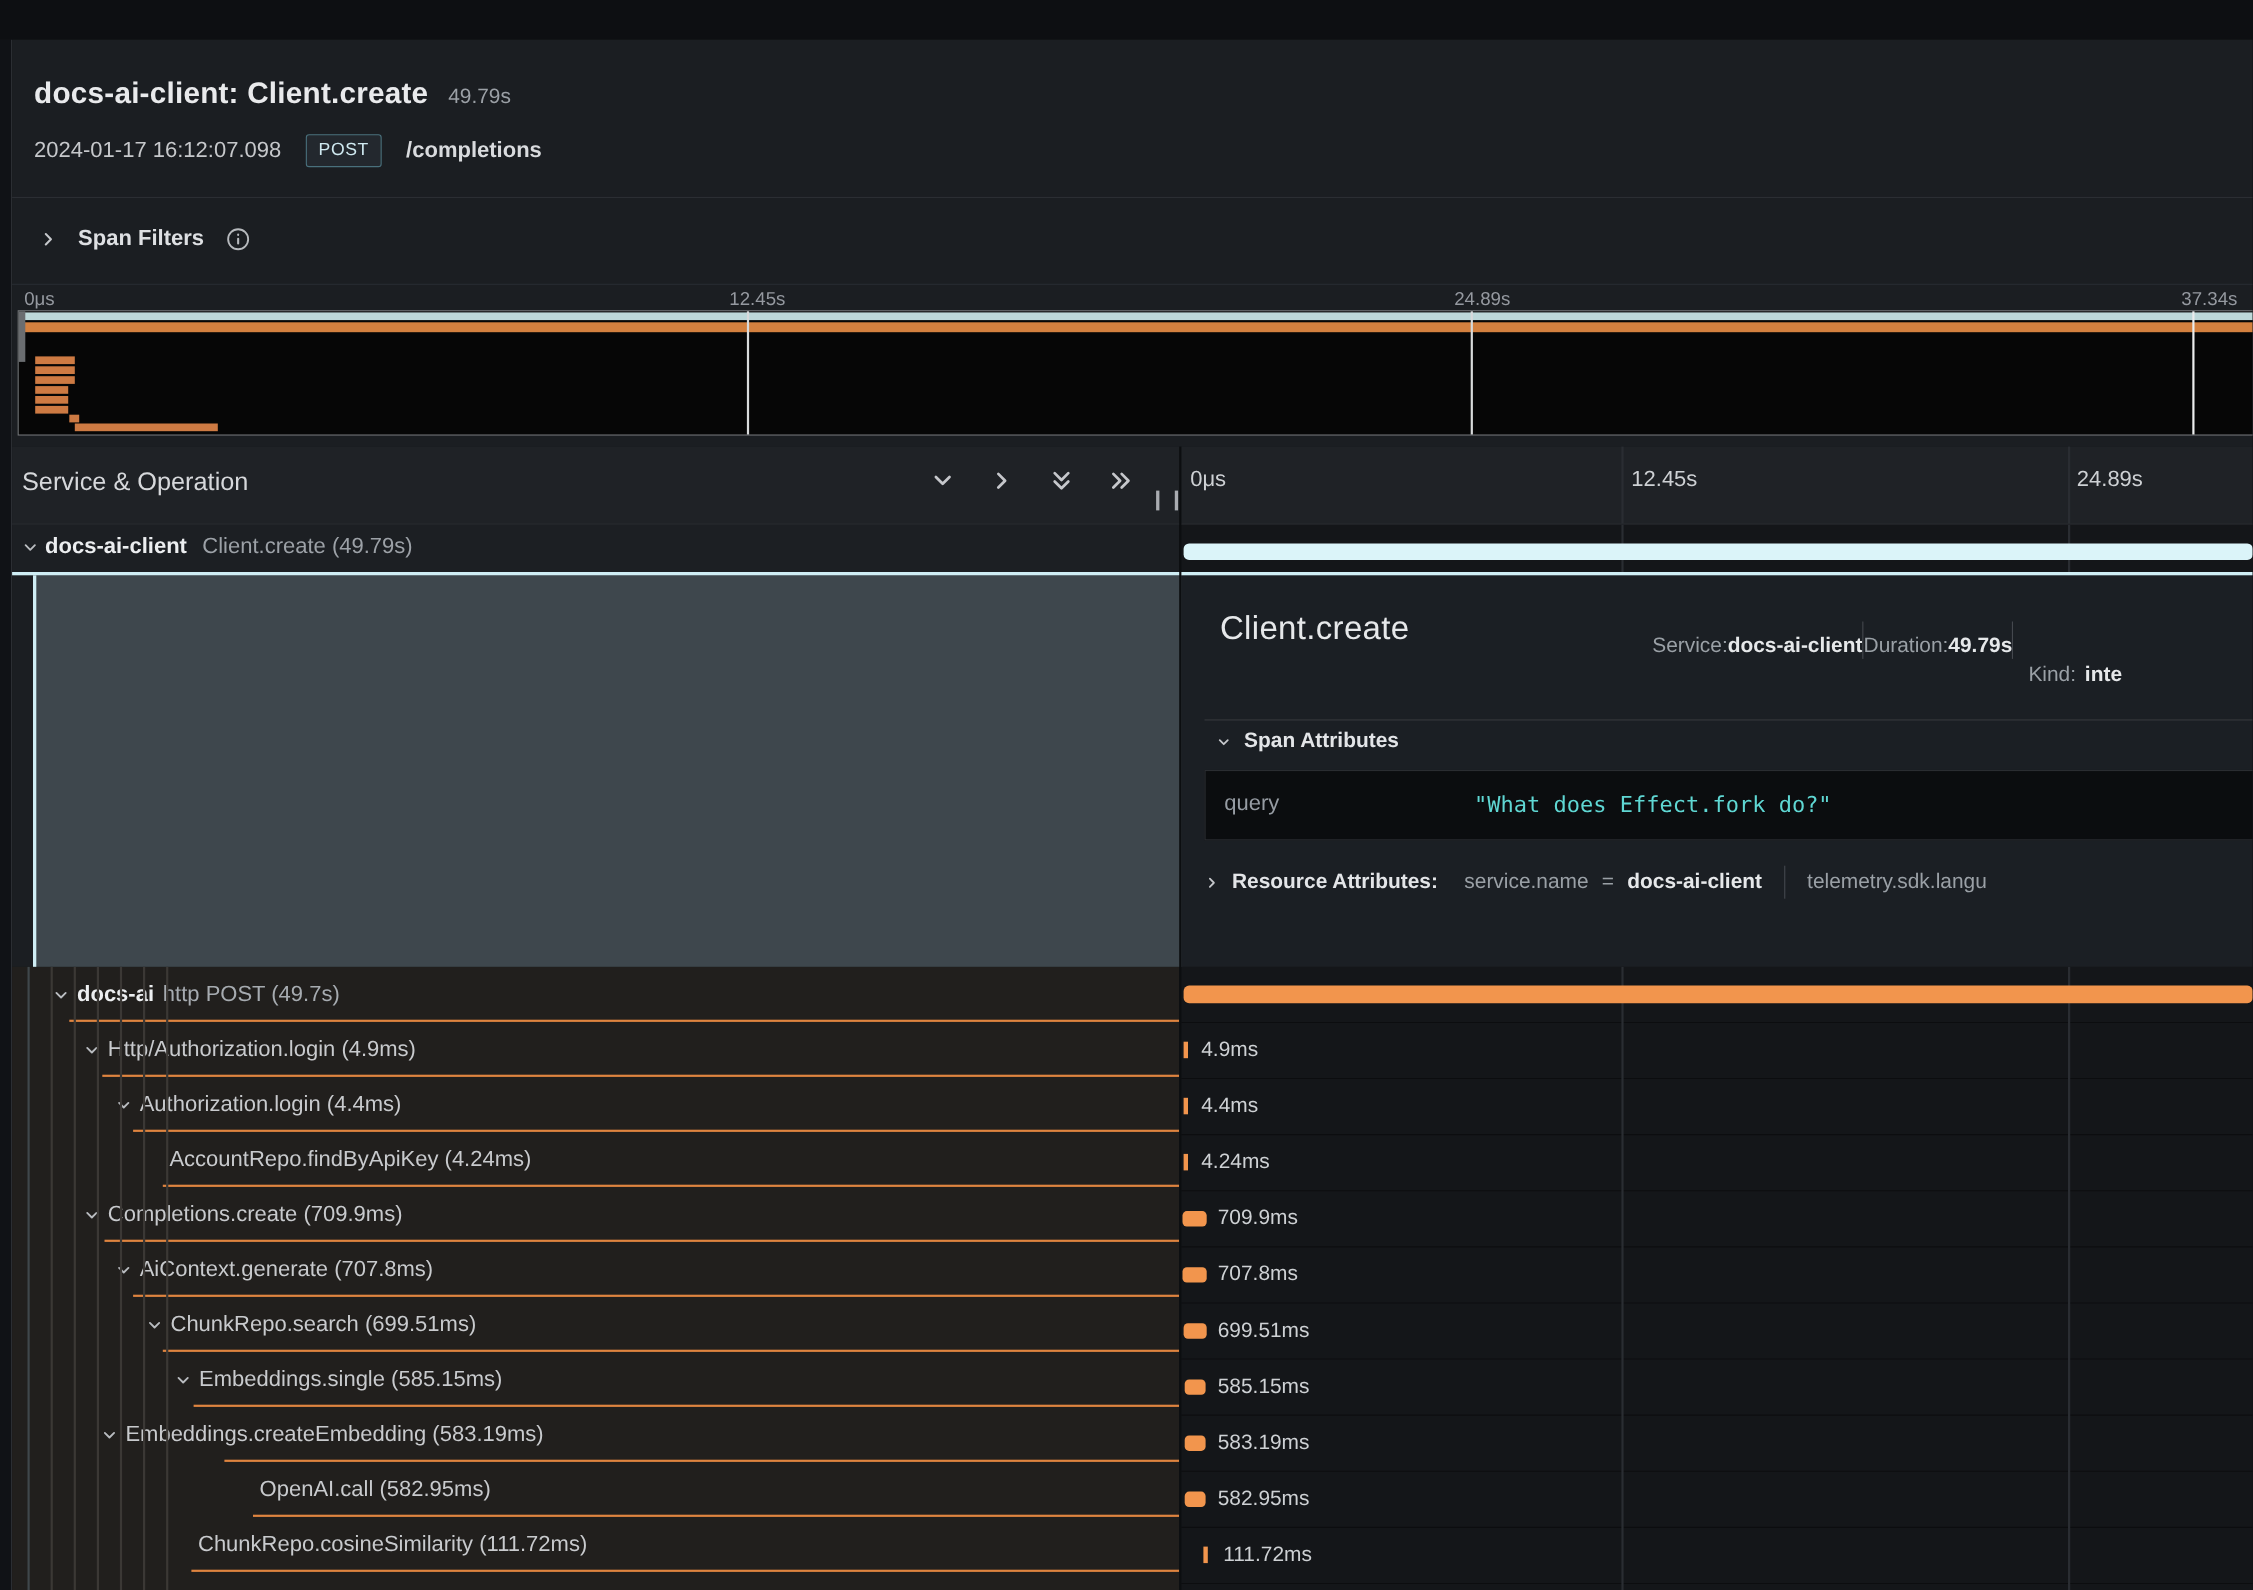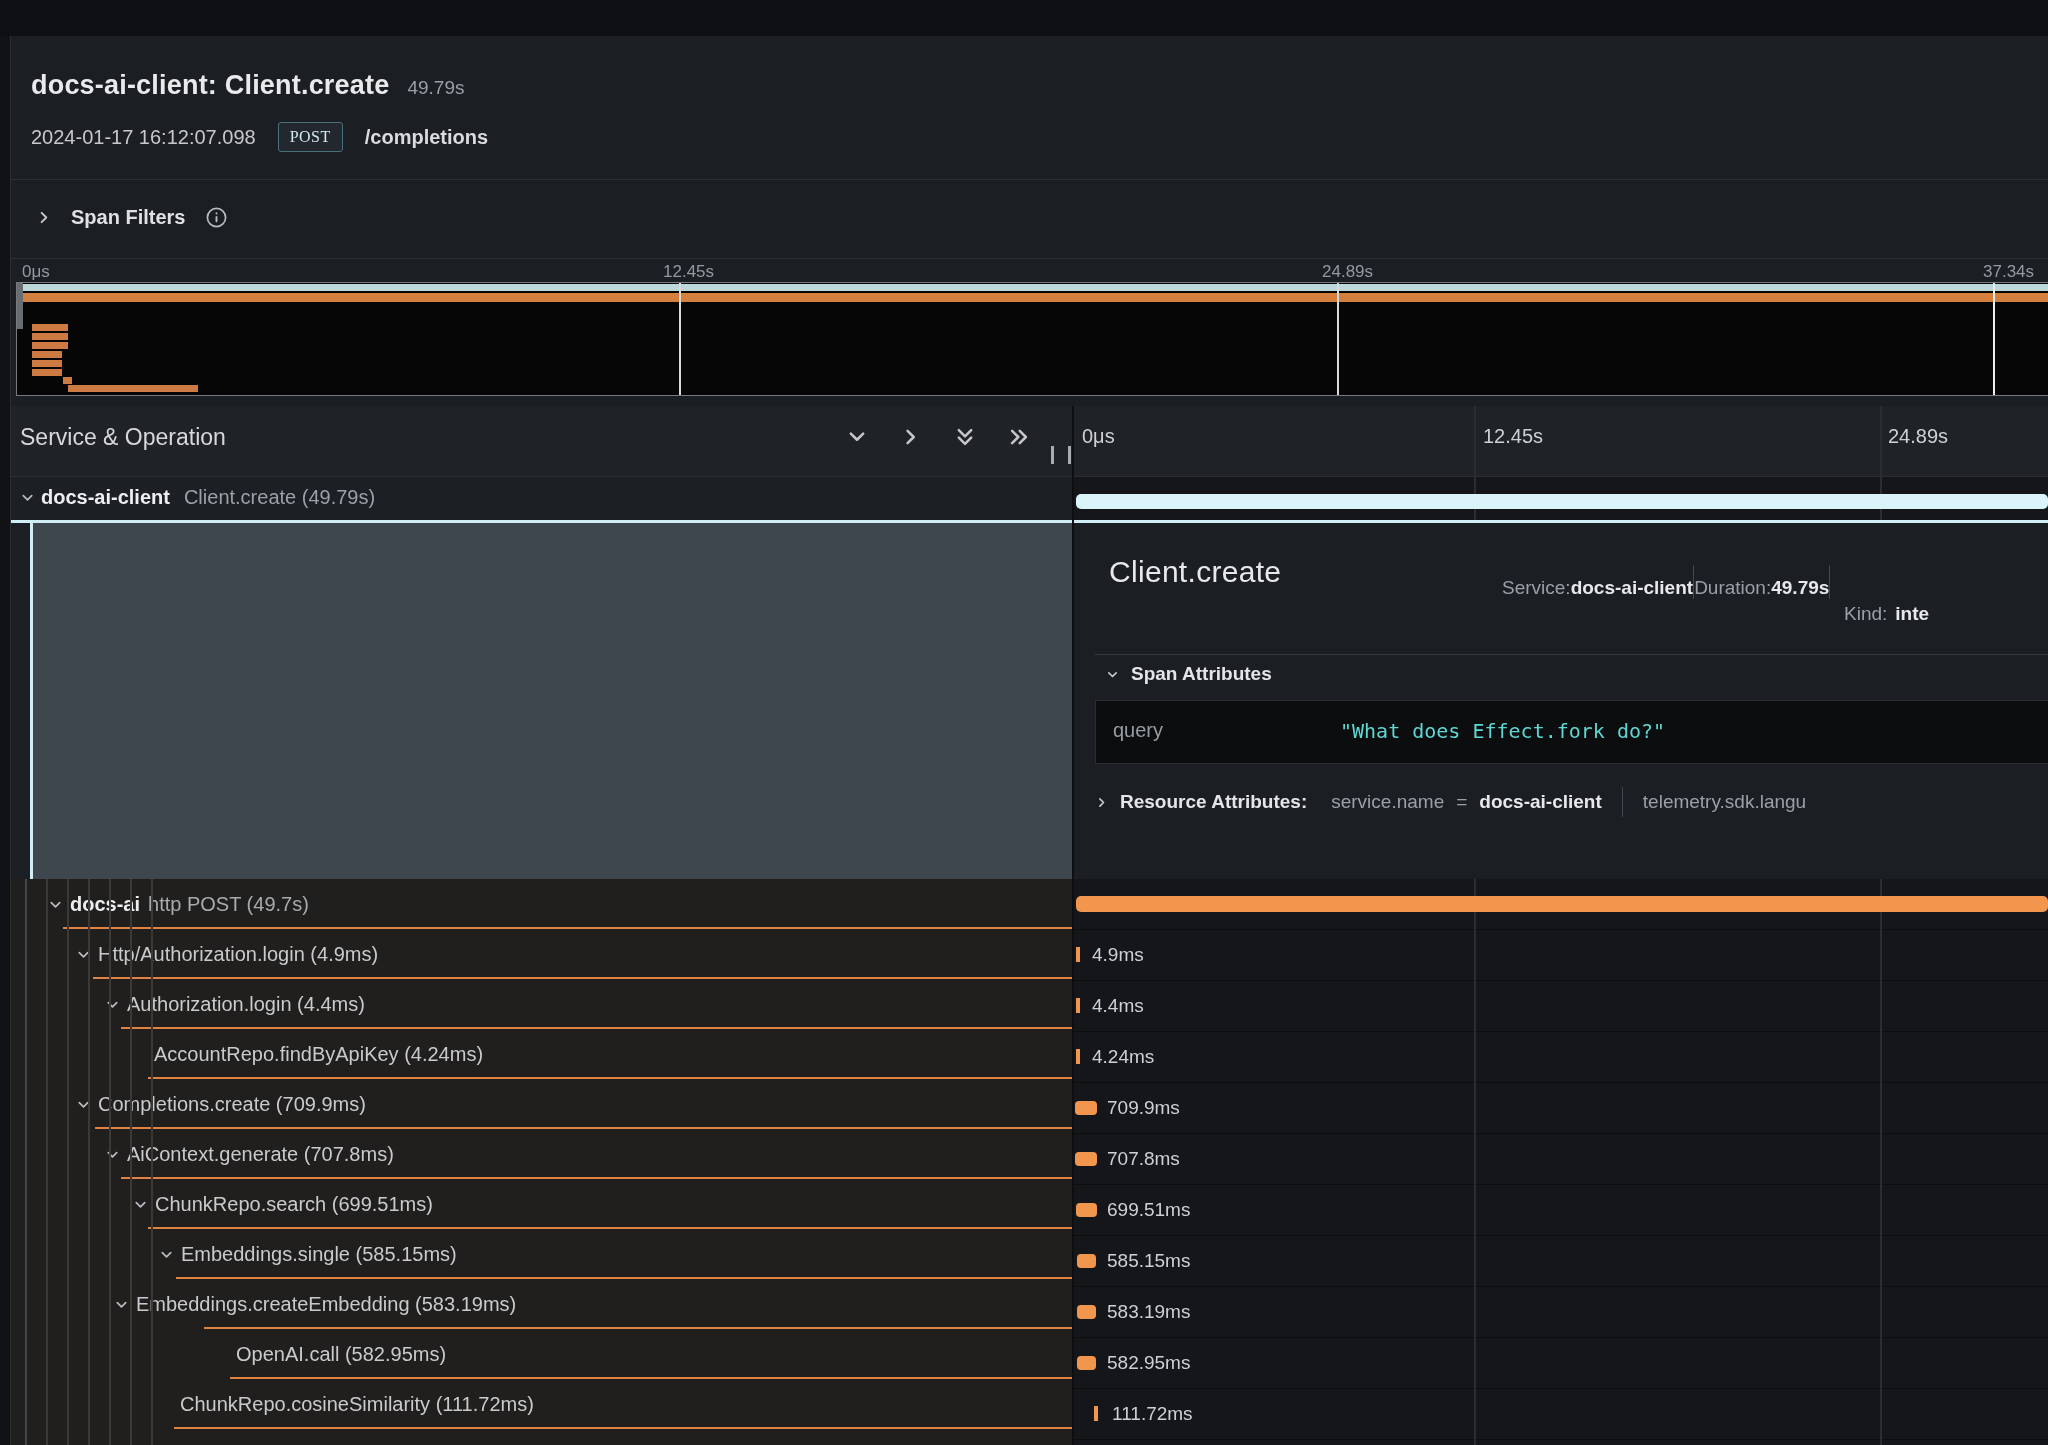--- a/index.html
+++ b/index.html
@@ -10,21 +10,21 @@
   
   #gutter{left:0;top:0;width:10px;height:1445px;background:#101216;border-right:1px solid #2b2e33;}
   
   #hdr{left:11px;top:0;width:2037px;height:143px;background:#1b1e22;border-bottom:1px solid #2b2e33;}
   .title-row{left:20px;top:34px;display:flex;align-items:baseline;gap:18px;}
   .page-title{font-size:27px;font-weight:700;color:#e9eaec;letter-spacing:.2px;}
   .page-title-dur{font-size:19px;color:#9ba0a6;}
   .sub-row{left:20px;top:86px;display:flex;align-items:center;gap:22px;}
   .timestamp{font-size:20px;font-weight:500;color:#c6c8cb;}
   .badge{font-size:16px;color:#cfe9f0;border:1px solid #49707c;background:#23282e;
-         border-radius:3px;padding:5px 11px;letter-spacing:.5px;font-family:Liberation Serif, serif;}
+         border-radius:3px;padding:5px 11px;letter-spacing:.5px;}
   .endpoint{font-size:20px;font-weight:600;color:#d9dbde;}
   
   #filters{left:11px;top:144px;width:2037px;height:78px;background:#1b1e22;border-bottom:1px solid #2b2e33;}
   .filters-inner{left:25px;top:26px;display:flex;align-items:center;gap:20px;}
   .filters-label{font-size:20px;font-weight:700;color:#dee0e3;}
   
   #minimap-wrap{left:11px;top:223px;width:2037px;height:147px;background:#1b1e22;}
   .mm-tick-label{font-size:17px;color:#9599a0;top:3px;}
   #minimap{left:5px;top:23px;width:2031px;height:112px;background:#060606;border:1px solid #76797d;}
   .mm-cyan{left:1px;top:1px;right:0;height:7px;background:#bdd8d9;}
@@ -303,21 +303,21 @@
     </div>
     <div class="trow" style="padding-left:148px;">
       <span class="chev">
           <svg width="15" height="15" viewBox="0 0 16 16">
             <path d="M3.5 6l4.5 4.5L12.5 6" stroke="#b9bcc0" stroke-width="1.8" fill="none" stroke-linecap="round" stroke-linejoin="round"></path>
           </svg>
         </span>
       <span class="trow-label">Embeddings.single (585.15ms)</span>
       <div class="row-line" style="left:165px;"></div>
     </div>
-    <div class="trow" style="padding-left:103px;border-radius:25px;">
+    <div class="trow" style="padding-left:81px;border-radius:25px;">
       <span class="chev">
           <svg width="15" height="15" viewBox="0 0 16 16">
             <path d="M3.5 6l4.5 4.5L12.5 6" stroke="#b9bcc0" stroke-width="1.8" fill="none" stroke-linecap="round" stroke-linejoin="round"></path>
           </svg>
         </span>
       <span class="trow-label">Embeddings.createEmbedding (583.19ms)</span>
       <div class="row-line" style="left:193px;"></div>
     </div>
     <div class="trow" style="padding-left:225px;">
       <span class="trow-label">OpenAI.call (582.95ms)</span>

